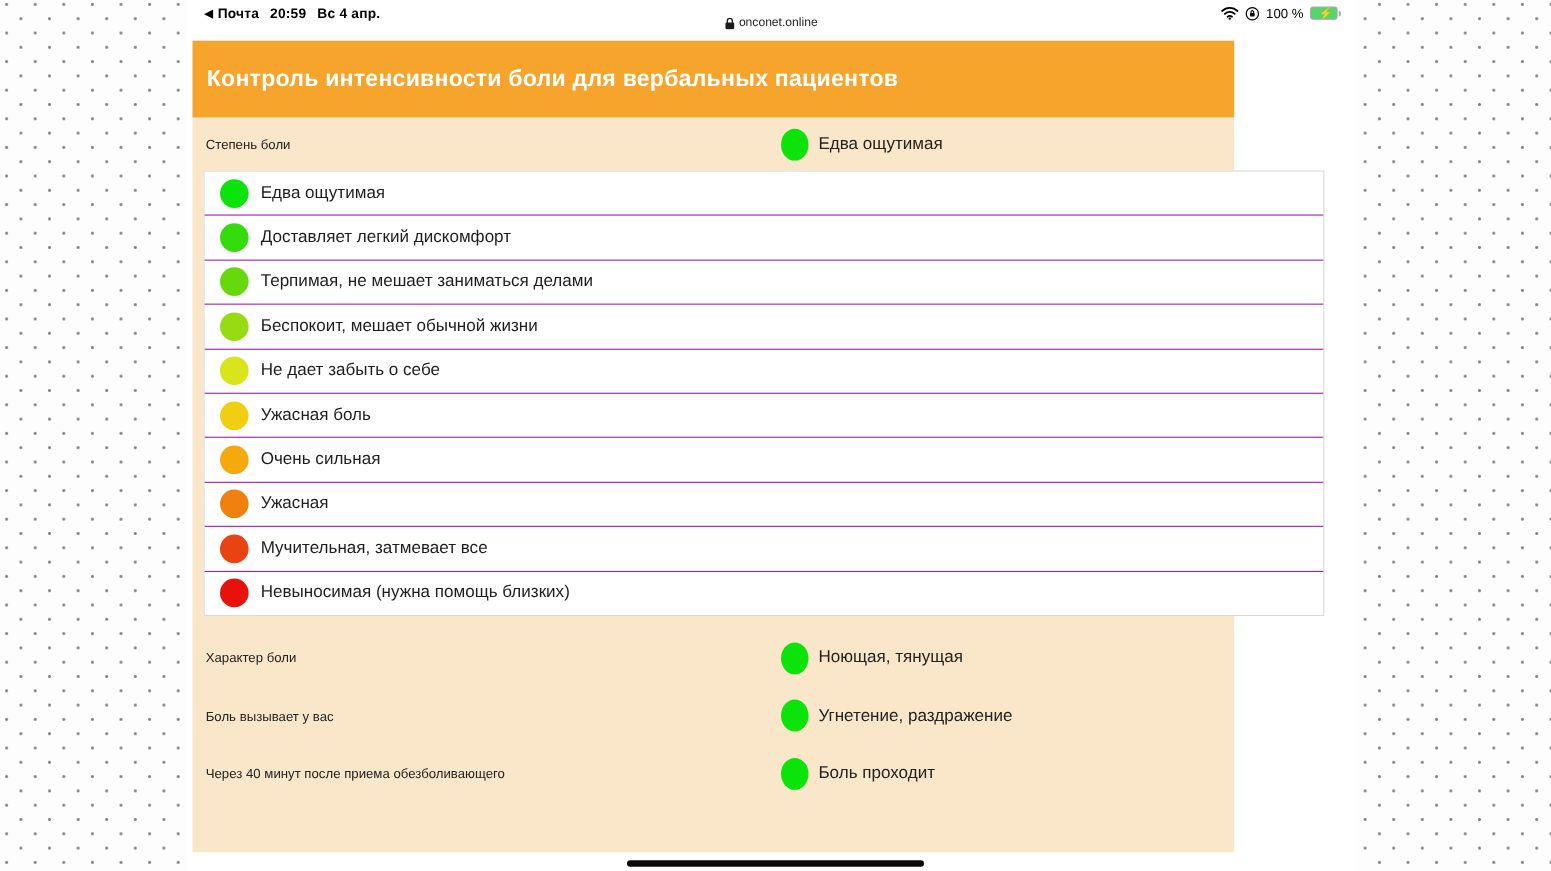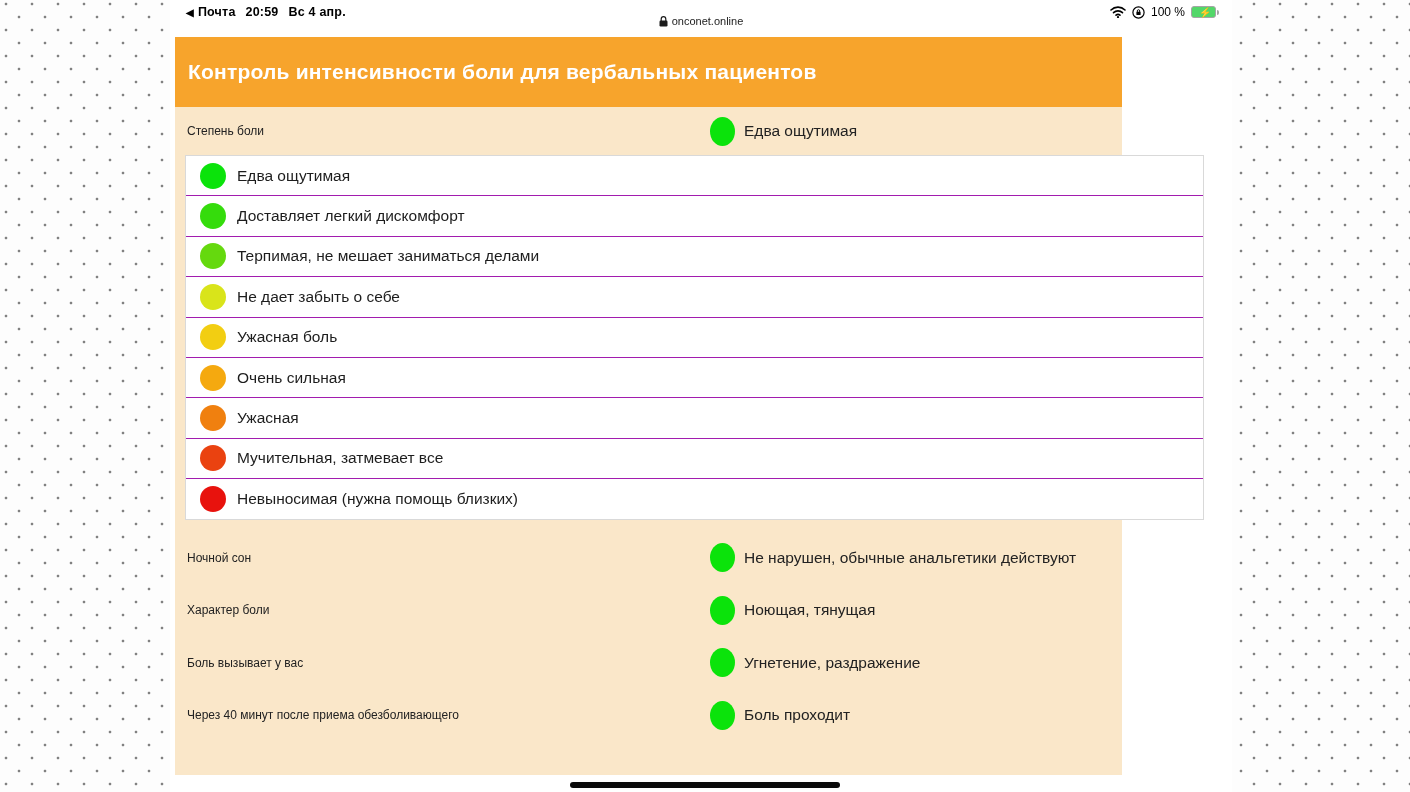--- a/index.html
+++ b/index.html
@@ -123,20 +123,24 @@
           </li>
           <li class="opt">
             <span class="opt-dot" style="background: rgb(53, 220, 12);"></span>
             <span class="opt-text">Доставляет легкий дискомфорт</span>
           </li>
           <li class="opt">
             <span class="opt-dot" style="background: rgb(101, 217, 14);"></span>
             <span class="opt-text">Терпимая, не мешает заниматься делами</span>
           </li>
           <li class="opt">
+            <span class="opt-dot" style="background: rgb(151, 219, 18);"></span>
+            <span class="opt-text">Беспокоит, мешает обычной жизни</span>
+          </li>
+          <li class="opt">
             <span class="opt-dot" style="background: rgb(217, 228, 26);"></span>
             <span class="opt-text">Не дает забыть о себе</span>
           </li>
           <li class="opt">
             <span class="opt-dot" style="background: rgb(242, 206, 18);"></span>
             <span class="opt-text">Ужасная боль</span>
           </li>
           <li class="opt">
             <span class="opt-dot" style="background: rgb(245, 169, 15);"></span>
             <span class="opt-text">Очень сильная</span>
@@ -149,27 +153,20 @@
             <span class="opt-dot" style="background: rgb(234, 66, 16);"></span>
             <span class="opt-text">Мучительная, затмевает все</span>
           </li>
           <li class="opt">
             <span class="opt-dot" style="background: rgb(232, 18, 13);"></span>
             <span class="opt-text">Невыносимая (нужна помощь близких)</span>
           </li>
         </ul>
 
         <div class="qa-rows">
-          <div class="qa-row">
-            <span class="field-label">Ночной сон</span>
-            <span class="value-col">
-              <span class="val-dot" style="background: rgb(11, 227, 11);"></span>
-              <span class="value-text">Не нарушен, обычные анальгетики действуют</span>
-            </span>
-          </div>
           <div class="qa-row">
             <span class="field-label">Характер боли</span>
             <span class="value-col">
               <span class="val-dot" style="background: rgb(11, 227, 11);"></span>
               <span class="value-text">Ноющая, тянущая</span>
             </span>
           </div>
           <div class="qa-row">
             <span class="field-label">Боль вызывает у вас</span>
             <span class="value-col">

